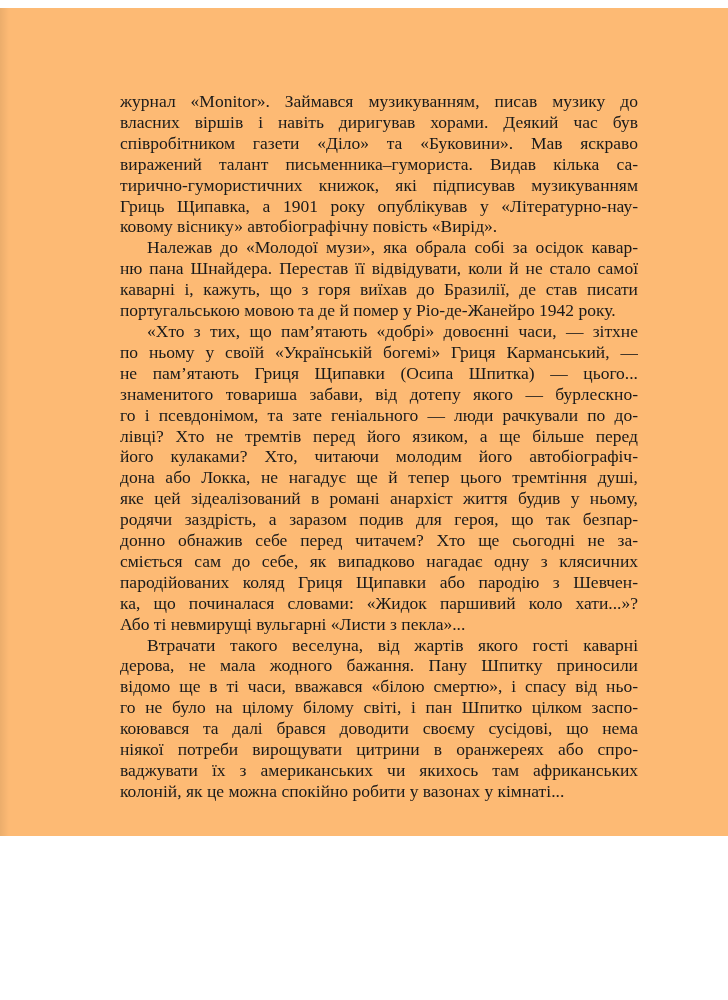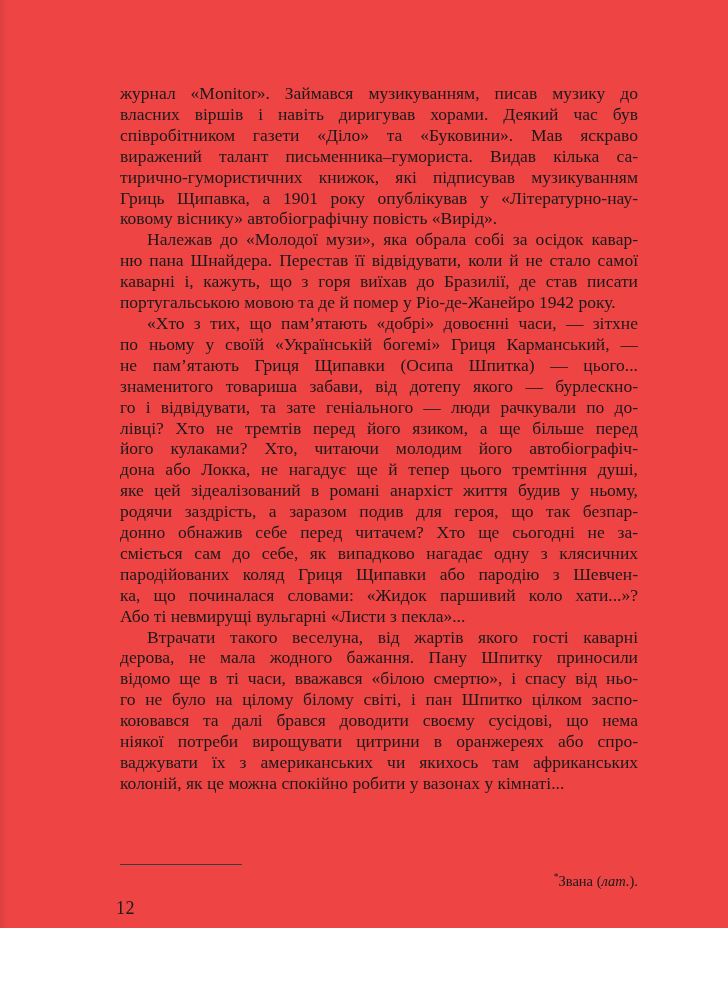--- a/index.html
+++ b/index.html
@@ -1,22 +1,22 @@
 <!DOCTYPE html>
 <html><head>
 <meta charset="utf-8">
 <style>
   * { margin: 0; padding: 0; box-sizing: border-box; }
   html, body { background: #ffffff; }
   .page {
     position: relative;
     width: 728px;
-    height: 928px;
-    margin: 0 auto;
-    background: #ef4444;
+    height: 828px;
+    margin: 8px auto;
+    background: #fdba74;
     overflow: hidden;
     font-family: "Liberation Serif", "DejaVu Serif", serif;
     color: #1a1a1a;
   }
   .edge-left {
     position: absolute;
     left: 0; top: 0; bottom: 0;
     width: 9px;
     background: linear-gradient(to right, rgba(0,0,0,0.07), rgba(0,0,0,0));
   }
@@ -87,21 +87,21 @@
         <div class="line indent">Належав до «Молодої музи», яка обрала собі за осідок кавар-</div>
         <div class="line">ню пана Шнайдера. Перестав її відвідувати, коли й не стало самої</div>
         <div class="line">каварні і, кажуть, що з горя виїхав до Бразилії, де став писати</div>
         <div class="line last">португальською мовою та де й помер у Ріо-де-Жанейро 1942 року.</div>
       </div>
       <div class="para">
         <div class="line indent">«Хто з тих, що пам’ятають «добрі» довоєнні часи, — зітхне</div>
         <div class="line">по ньому у своїй «Українській богемі» Гриця Карманський, —</div>
         <div class="line">не пам’ятають Гриця Щипавки (Осипа Шпитка) — цього...</div>
         <div class="line">знаменитого товариша забави, від дотепу якого — бурлескно-</div>
-        <div class="line">го і відвідувати, та зате геніального — люди рачкували по до-</div>
+        <div class="line">го і псевдонімом, та зате геніального — люди рачкували по до-</div>
         <div class="line">лівці? Хто не тремтів перед його язиком, а ще більше перед</div>
         <div class="line">його кулаками? Хто, читаючи молодим його автобіографіч-</div>
         <div class="line">дона або Локка, не нагадує ще й тепер цього тремтіння душі,</div>
         <div class="line">яке цей зідеалізований в романі анархіст життя будив у ньому,</div>
         <div class="line">родячи заздрість, а заразом подив для героя, що так безпар-</div>
         <div class="line">донно обнажив себе перед читачем? Хто ще сьогодні не за-</div>
         <div class="line">сміється сам до себе, як випадково нагадає одну з клясичних</div>
         <div class="line">пародійованих коляд Гриця Щипавки або пародію з Шевчен-</div>
         <div class="line">ка, що починалася словами: «Жидок паршивий коло хати...»?</div>
         <div class="line last">Або ті невмирущі вульгарні «Листи з пекла»...</div>

